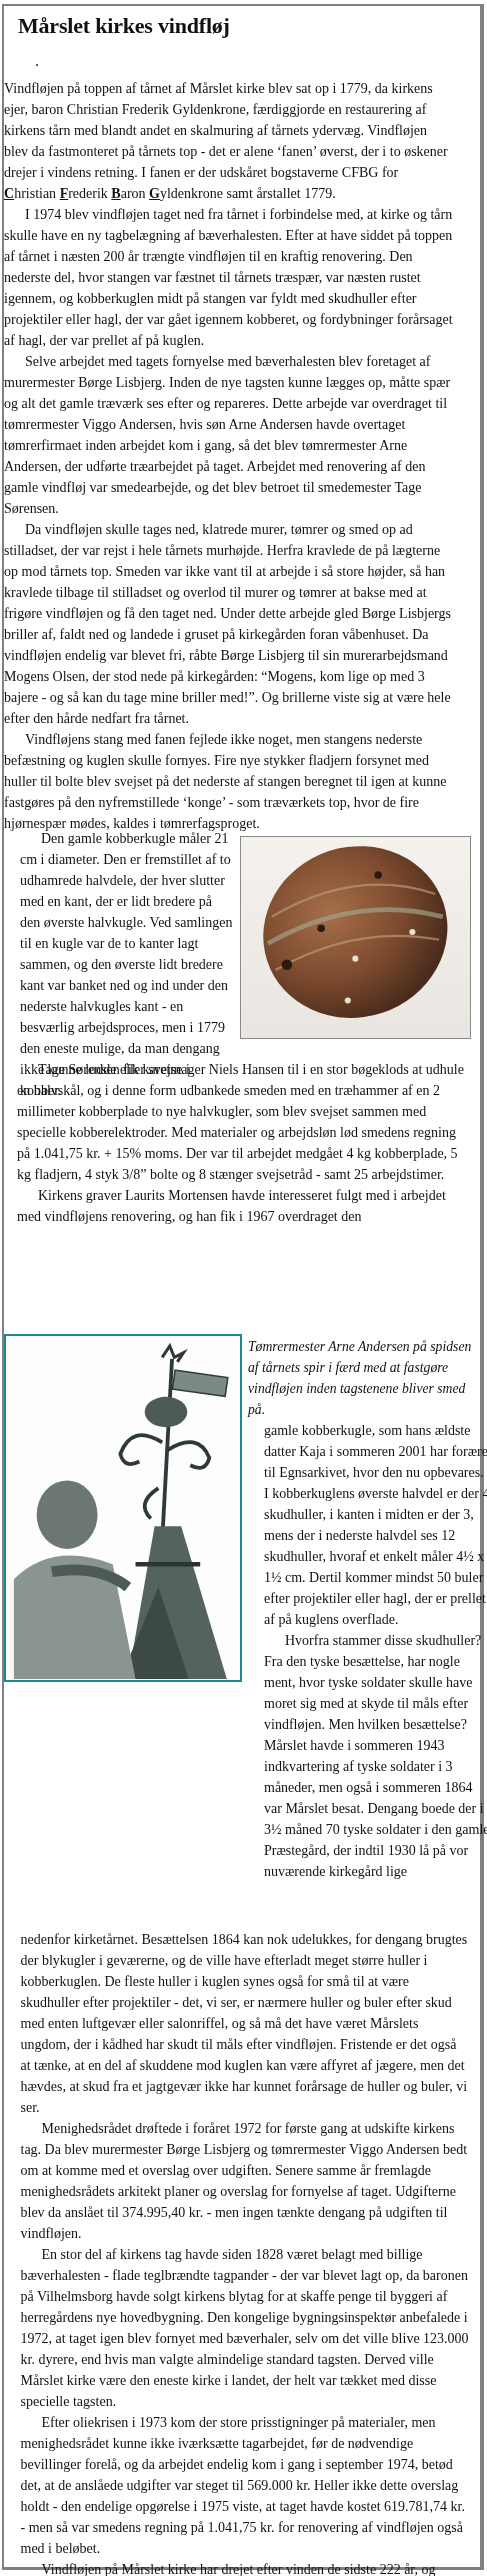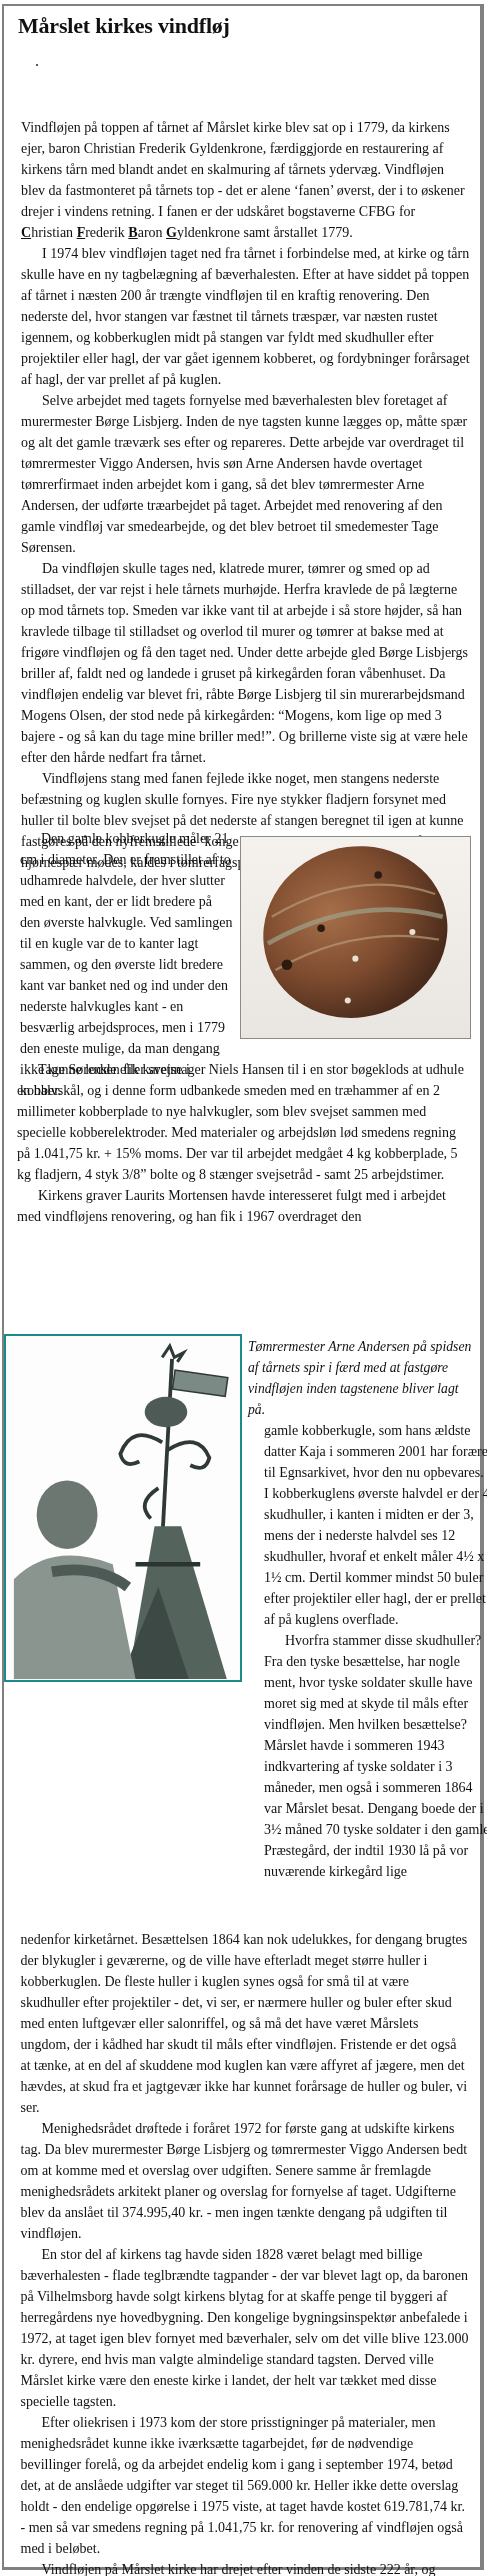--- a/index.html
+++ b/index.html
@@ -17,21 +17,21 @@
   .b{font-weight:bold;}
 </style>
 </head>
 <body>
 
 <div class="frame"></div>
 
 <h1 class="title">Mårslet kirkes vindfløj</h1>
 <div class="dot"></div>
 
-<div class="col" style="left:21px;top:78px;width:449px;margin-top:39px;">
+<div class="col" style="left:4px;top:78px;width:449px;">
   <p><span>Vindfløjen på toppen af tårnet af Mårslet kirke blev sat op i 1779, da kirkens ejer, baron Christian Frederik Gyldenkrone, færdiggjorde en restaurering af kirkens tårn med blandt andet en skalmuring af tårnets ydervæg. Vindfløjen blev da fastmonteret på tårnets top - det er alene ‘fanen’ øverst, der i to øskener drejer i vindens retning. I fanen er der udskåret bogstaverne CFBG for </span><span class="u">C</span><span>hristian </span><span class="u">F</span><span>rederik </span><span class="u">B</span><span>aron </span><span class="u">G</span><span>yldenkrone samt årstallet 1779.</span></p>
   <p class="ind">I 1974 blev vindfløjen taget ned fra tårnet i forbindelse med, at kirke og tårn skulle have en ny tagbelægning af bæverhalesten. Efter at have siddet på toppen af tårnet i næsten 200 år trængte vindfløjen til en kraftig renovering. Den nederste del, hvor stangen var fæstnet til tårnets træspær, var næsten rustet igennem, og kobberkuglen midt på stangen var fyldt med skudhuller efter projektiler eller hagl, der var gået igennem kobberet, og fordybninger forårsaget af hagl, der var prellet af på kuglen.</p>
   <p class="ind">Selve arbejdet med tagets fornyelse med bæverhalesten blev foretaget af murermester Børge Lisbjerg. Inden de nye tagsten kunne lægges op, måtte spær og alt det gamle træværk ses efter og repareres. Dette arbejde var overdraget til tømrermester Viggo Andersen, hvis søn Arne Andersen havde overtaget tømrerfirmaet inden arbejdet kom i gang, så det blev tømrermester Arne Andersen, der udførte træarbejdet på taget. Arbejdet med renovering af den gamle vindfløj var smedearbejde, og det blev betroet til smedemester Tage Sørensen.</p>
   <p class="ind">Da vindfløjen skulle tages ned, klatrede murer, tømrer og smed op ad stilladset, der var rejst i hele tårnets murhøjde. Herfra kravlede de på lægterne op mod tårnets top. Smeden var ikke vant til at arbejde i så store højder, så han kravlede tilbage til stilladset og overlod til murer og tømrer at bakse med at frigøre vindfløjen og få den taget ned. Under dette arbejde gled Børge Lisbjergs briller af, faldt ned og landede i gruset på kirkegården foran våbenhuset. Da vindfløjen endelig var blevet fri, råbte Børge Lisbjerg til sin murerarbejdsmand Mogens Olsen, der stod nede på kirkegården: “Mogens, kom lige op med 3 bajere - og så kan du tage mine briller med!”. Og brillerne viste sig at være hele efter den hårde nedfart fra tårnet.</p>
   <p class="ind b" style="font-weight:normal">Vindfløjens stang med fanen fejlede ikke noget, men stangens nederste befæstning og kuglen skulle fornyes. Fire nye stykker fladjern forsynet med huller til bolte blev svejset på det nederste af stangen beregnet til igen at kunne fastgøres på den nyfremstillede ‘konge’ - som træværkets top, hvor de fire hjørnespær mødes, kaldes i tømrerfagsproget.</p>
 </div>
 
 <div class="col" style="left:20px;top:828px;width:213px;">
   <p class="ind" style="width: 213px;">Den gamle kobberkugle måler 21 cm i diameter. Den er fremstillet af to udhamrede halvdele, der hver slutter med en kant, der er lidt bredere på den øverste halvkugle. Ved samlingen til en kugle var de to kanter lagt sammen, og den øverste lidt bredere kant var banket ned og ind under den nederste halvkugles kant - en besværlig arbejdsproces, men i 1779 den eneste mulige, da man dengang ikke kunne lodde eller svejse i kobber.</p>
 </div>
@@ -80,21 +80,21 @@
     <path d="M200 200 q-30 20 -10 40" stroke="#2f3a36" stroke-width="5" fill="none"></path>
     <path d="M160 451 L195 250 L230 250 L290 451 Z" fill="#55635d"></path>
     <path d="M170 300 L255 300" stroke="#2a3430" stroke-width="6"></path>
     <path d="M150 451 L200 330 L240 451" fill="#3d4944"></path>
     <ellipse cx="80" cy="235" rx="40" ry="45" fill="#6c7772"></ellipse>
     <path d="M10 451 L10 320 Q60 270 140 300 L170 451 Z" fill="#8a958f"></path>
     <path d="M60 310 q60 -10 100 20" stroke="#4d5a55" stroke-width="14" fill="none"></path>
   </svg>
 </div>
 
-<div class="caption">Tømrermester Arne Andersen på spidsen af tårnets spir i færd med at fastgøre vindfløjen inden tagstenene bliver lagt på.</div>
+<div class="caption">Tømrermester Arne Andersen på spidsen af tårnets spir i færd med at fastgøre vindfløjen inden tagstenene bliver smed på.</div>
 
 <div class="col" style="left:264px;top:1420px;width:228px;">
   <p>gamle kobberkugle, som hans ældste datter Kaja i sommeren 2001 har foræret til Egnsarkivet, hvor den nu opbevares. - I kobberkuglens øverste halvdel er der 4 skudhuller, i kanten i midten er der 3, mens der i nederste halvdel ses 12 skudhuller, hvoraf et enkelt måler 4½ x 1½ cm. Dertil kommer mindst 50 buler efter projektiler eller hagl, der er prellet af på kuglens overflade.</p>
   <p class="ind">Hvorfra stammer disse skudhuller? Fra den tyske besættelse, har nogle ment, hvor tyske soldater skulle have moret sig med at skyde til måls efter vindfløjen. Men hvilken besættelse? Mårslet havde i sommeren 1943 indkvartering af tyske soldater i 3 måneder, men også i sommeren 1864 var Mårslet besat. Dengang boede der i 3½ måned 70 tyske soldater i den gamle Præstegård, der indtil 1930 lå på vor nuværende kirkegård lige</p>
 </div>
 
 <div class="col" style="left:20.5px;top:1929px;width:449px;">
   <p>nedenfor kirketårnet. Besættelsen 1864 kan nok udelukkes, for dengang brugtes der blykugler i geværerne, og de ville have efterladt meget større huller i kobberkuglen. De fleste huller i kuglen synes også for små til at være skudhuller efter projektiler - det, vi ser, er nærmere huller og buler efter skud med enten luftgevær eller salonriffel, og så må det have været Mårslets ungdom, der i kådhed har skudt til måls efter vindfløjen. Fristende er det også at tænke, at en del af skuddene mod kuglen kan være affyret af jægere, men det hævdes, at skud fra et jagtgevær ikke har kunnet forårsage de huller og buler, vi ser.</p>
   <p class="ind">Menighedsrådet drøftede i foråret 1972 for første gang at udskifte kirkens tag. Da blev murermester Børge Lisbjerg og tømrermester Viggo Andersen bedt om at komme med et overslag over udgiften. Senere samme år fremlagde menighedsrådets arkitekt planer og overslag for fornyelse af taget. Udgifterne blev da anslået til 374.995,40 kr. - men ingen tænkte dengang på udgiften til vindfløjen.</p>
   <p class="ind">En stor del af kirkens tag havde siden 1828 været belagt med billige bæverhalesten - flade teglbrændte tagpander - der var blevet lagt op, da baronen på Vilhelmsborg havde solgt kirkens blytag for at skaffe penge til byggeri af herregårdens nye hovedbygning. Den kongelige bygningsinspektør anbefalede i 1972, at taget igen blev fornyet med bæverhaler, selv om det ville blive 123.000 kr. dyrere, end hvis man valgte almindelige standard tagsten. Derved ville Mårslet kirke være den eneste kirke i landet, der helt var tækket med disse specielle tagsten.</p>

